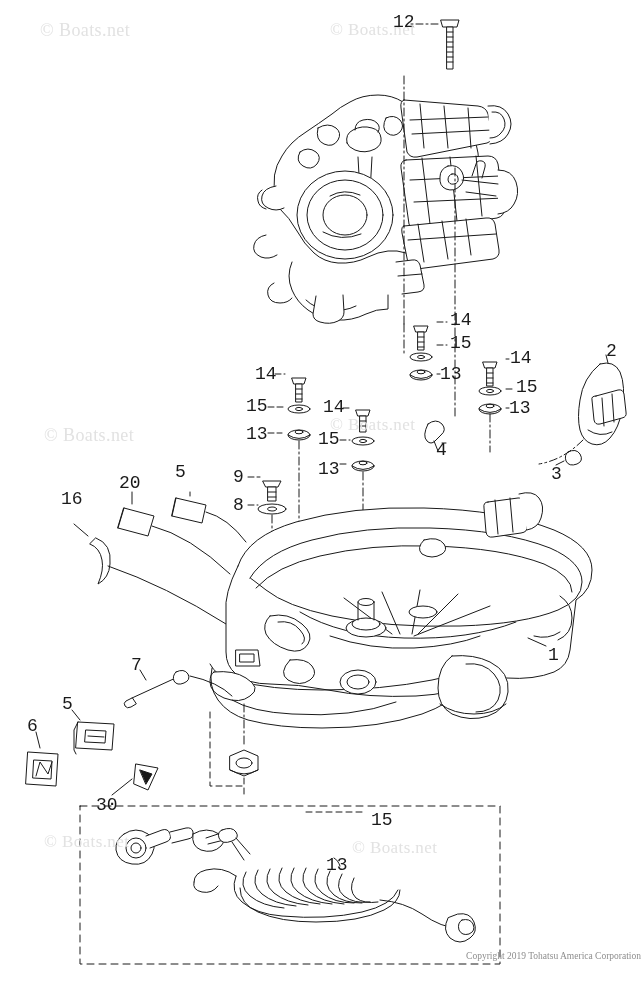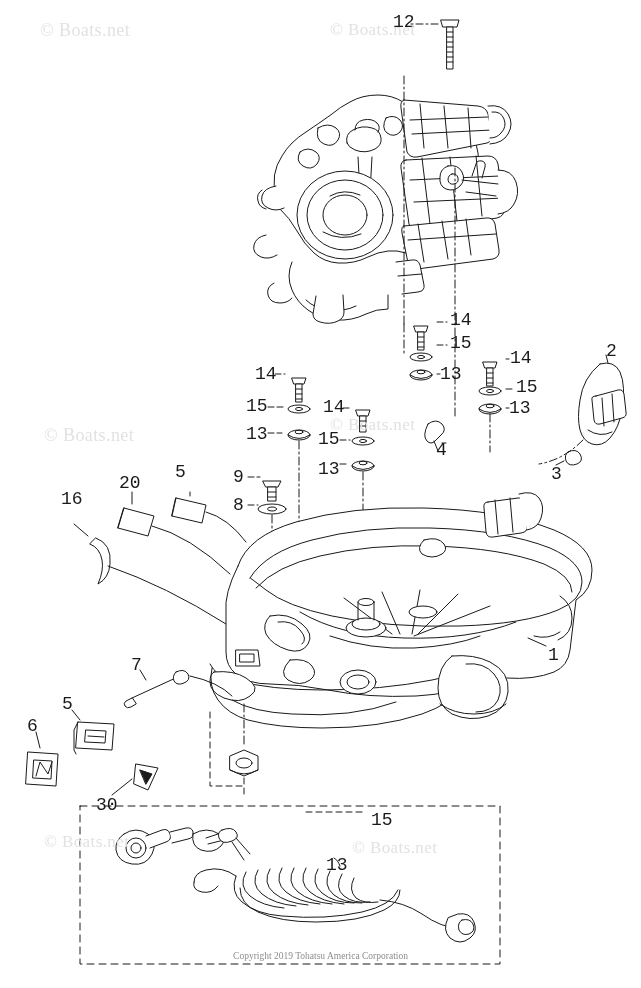--- a/index.html
+++ b/index.html
@@ -35,21 +35,21 @@
     font-family: Liberation Serif, serif;
     color: #e2e2e2;
     font-size: 17px;
     white-space: nowrap;
     letter-spacing: .4px;
   }
   .copyright {
     position: absolute;
     left: 0; right: 0;
     bottom: 27px;
-    text-align: center;
+    text-align: right;
     font-size: 9.5px;
     font-family: "Liberation Serif", serif;
     color: #8d8d8d;
   }
   .wmk-big { font-size: 18px; }
 </style>
 </head>
 <body>
 
 <div id="diagram-root">

